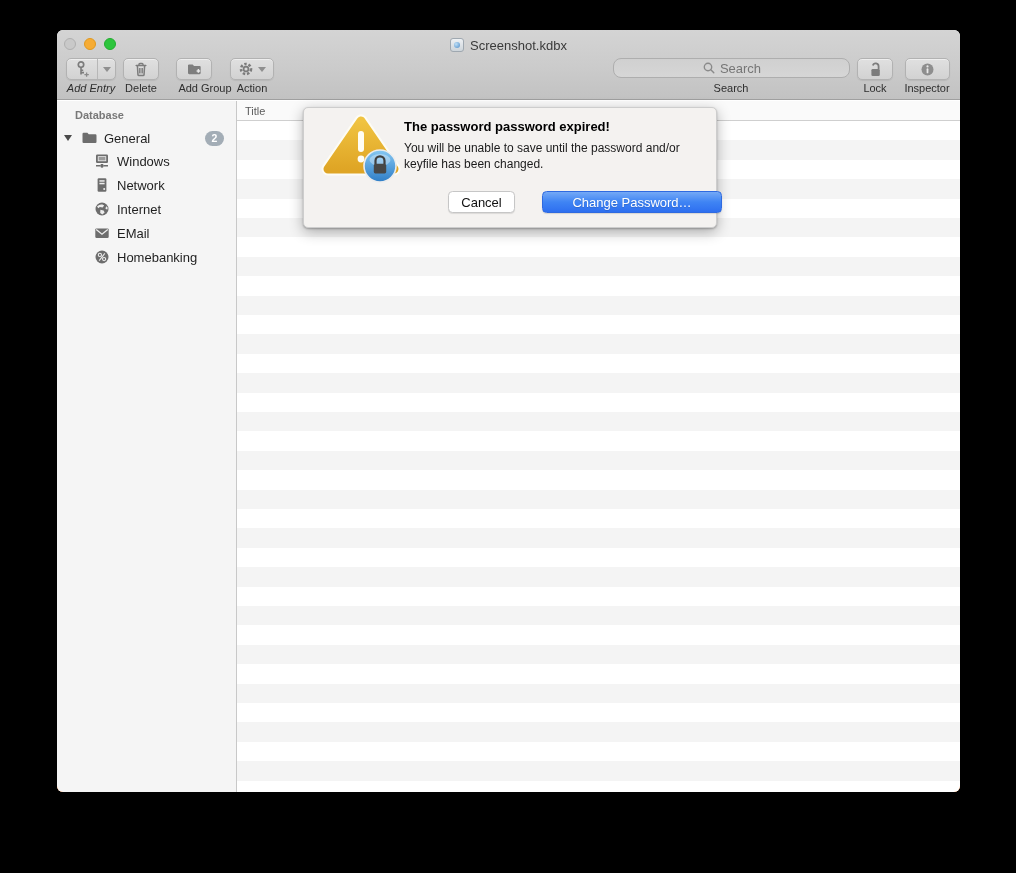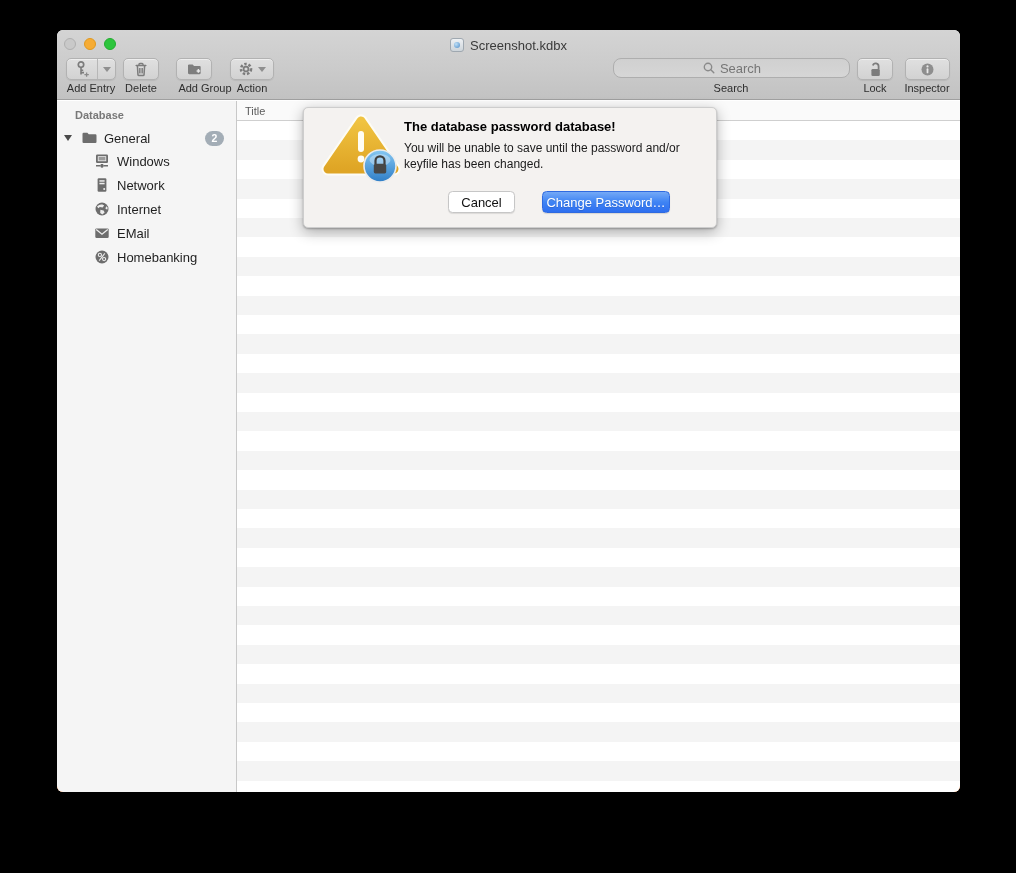--- a/index.html
+++ b/index.html
@@ -80,21 +80,21 @@
            background:#f4f2f0; border:1px solid #cdcdcd; border-radius:5px; z-index:20;
            box-shadow:0 4px 14px rgba(0,0,0,.3), 0 1px 2px rgba(0,0,0,.25); }
   .warn { position:absolute; left:14px; top:6px; }
   .alert-title { position:absolute; left:100px; top:11px; font-size:13px; font-weight:bold; color:#000; }
   .alert-body  { position:absolute; left:100px; top:33px; width:300px;
                  font-size:12px; line-height:15.5px; color:#1b1b1b; }
   .abtn { position:absolute; top:83px; height:22px; border-radius:4.5px; font-size:13px;
           display:flex; align-items:center; justify-content:center; cursor:default; }
   .abtn-cancel { left:144px; width:67px; background:#ffffff; border:1px solid #c6c6c6; color:#111;
                  box-shadow:0 1px 1px rgba(0,0,0,.1); }
-  .abtn-primary { left:238px; width:128px; color:#fff;
+  .abtn-primary { left:238px; width:180px; color:#fff;
                   background:linear-gradient(180deg,#74a9f6 0%,#3f84f4 50%,#2e6ff0 100%);
                   border:1px solid #2f6ae0; text-shadow:0 1px 1px rgba(0,0,0,.15);
                   box-shadow:0 1px 1px rgba(0,0,0,.12); }
 </style>
 </head>
 <body>
 
 <div class="window">
 
   <div class="chrome">
@@ -112,21 +112,21 @@
         <svg width="17" height="18" viewBox="0 0 17 18">
           <circle cx="7" cy="4.6" r="2.7" fill="none" stroke="#7c7c7c" stroke-width="1.7"></circle>
           <path d="M7 7.4 v7.2 M7 10.3 h2.2 M7 12.6 h3" fill="none" stroke="#7c7c7c" stroke-width="1.6"></path>
           <path d="M10.4 14.6 h4.4 M12.6 12.4 v4.4" stroke="#8a8a8a" stroke-width="1.3"></path>
         </svg>
       </span>
       <span class="seg-b">
           <span class="chev"></span>
         </span>
     </div>
-    <div class="tlabel" style="left:34px;">Add Entry</div>
+    <div class="tlabel" style="left:34px;font-style:italic;">Add Entry</div>
 
     <div class="tbtn" style="left:66px; width:36px;">
       <svg width="16" height="17" viewBox="0 0 16 17">
         <path d="M3.2 4.6 h9.6" stroke="#7c7c7c" stroke-width="1.5" stroke-linecap="round" fill="none"></path>
         <path d="M6 4.4 v-1 q0-.9 .9-.9 h2.2 q.9 0 .9 .9 v1" fill="none" stroke="#7c7c7c" stroke-width="1.4"></path>
         <path d="M4.4 4.8 l.55 8.8 q.06 1 1.05 1 h4 q1 0 1.05-1 l.55-8.8" fill="none" stroke="#7c7c7c" stroke-width="1.5"></path>
         <path d="M6.6 7 v5.4 M8 7 v5.4 M9.4 7 v5.4" stroke="#7c7c7c" stroke-width="1"></path>
       </svg>
     </div>
     <div class="tlabel" style="left:84px;">Delete</div>
@@ -266,17 +266,17 @@
     </defs>
     <path d="M43 7 L76 55 H10 Z" fill="#fdfcf5" stroke="#fdfcf5" stroke-width="13" stroke-linejoin="round"></path>
     <path d="M43 7 L76 55 H10 Z" fill="url(#gold2)" stroke="url(#gold2)" stroke-width="9" stroke-linejoin="round"></path>
     <rect x="40" y="17" width="6" height="21" rx="3" fill="#fffdf4"></rect>
     <circle cx="43" cy="45" r="3.4" fill="#fffdf4"></circle>
     <circle cx="62" cy="52" r="16" fill="url(#blue)" stroke="#ededed" stroke-width="1.6"></circle>
     <ellipse cx="62" cy="46" rx="10.5" ry="6" fill="rgba(255,255,255,0.35)"></ellipse>
     <path d="M57.5 50 v-3.2 a4.5 4.5 0 0 1 9 0 V50" fill="none" stroke="#3f3f3f" stroke-width="2.2"></path>
     <rect x="55.8" y="49.8" width="12.4" height="9.6" rx="1.6" fill="#474747"></rect>
   </svg>
-  <div class="alert-title">The database password database!</div>
+  <div class="alert-title">The password password expired!</div>
   <div class="alert-body">You will be unable to save until the password and/or keyfile has been changed.</div>
   <div class="abtn abtn-cancel">Cancel</div>
   <div class="abtn abtn-primary">Change Password…</div>
 </div>
 
 </body></html>

